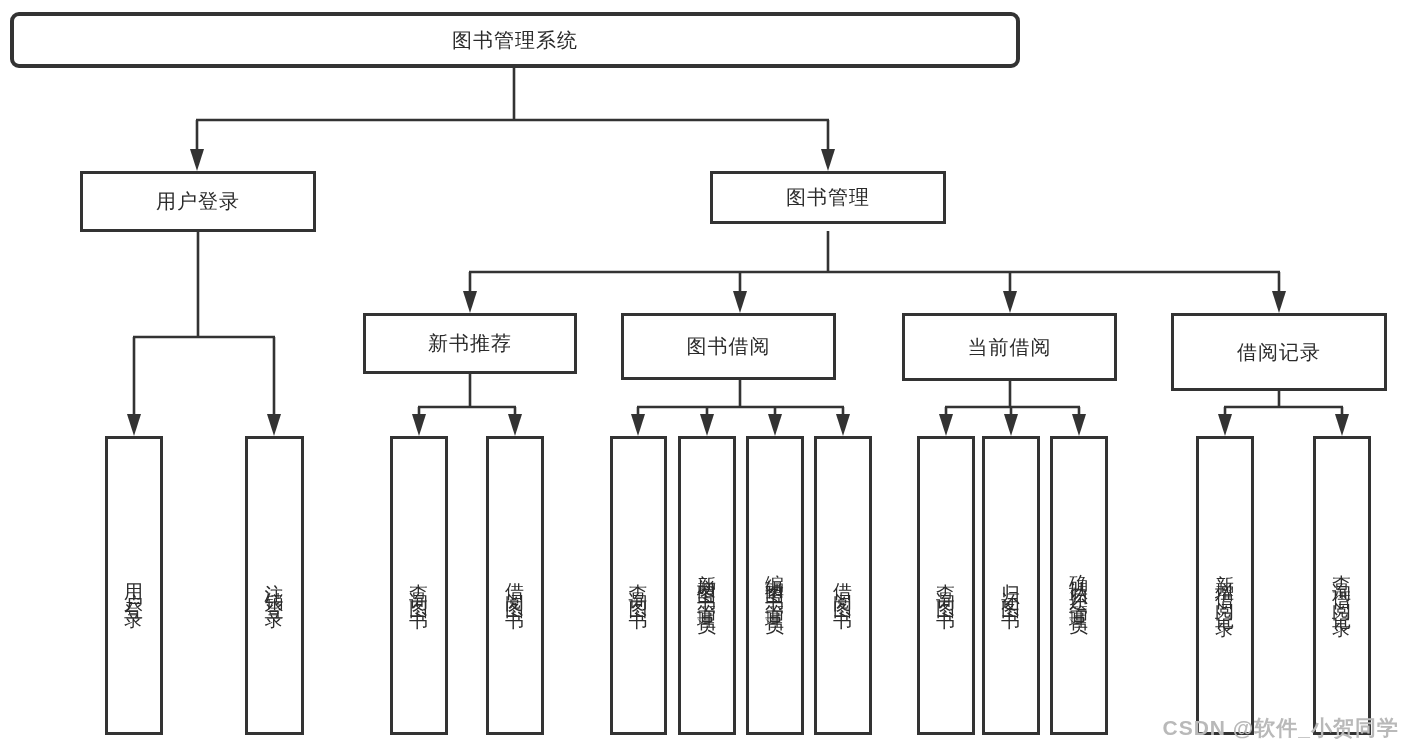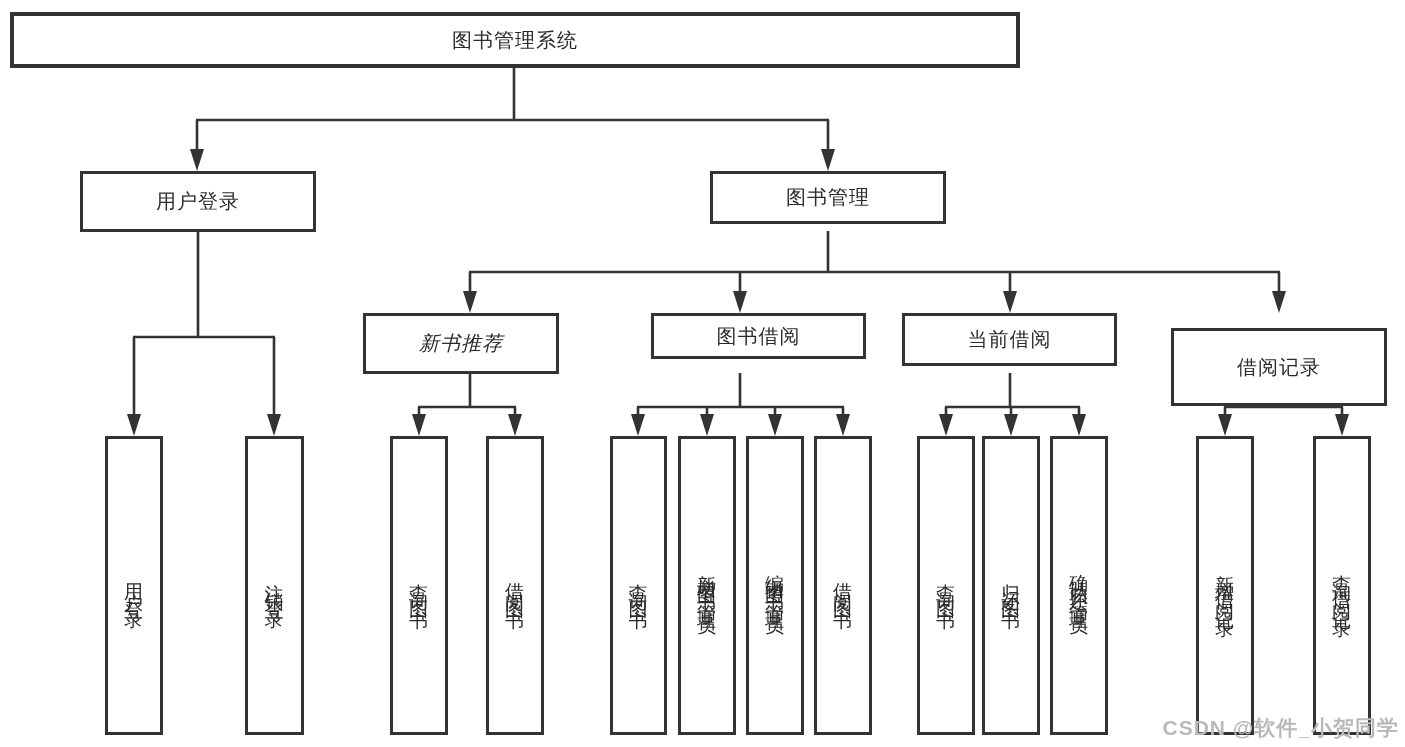--- a/index.html
+++ b/index.html
@@ -18,21 +18,21 @@
     border:3px solid #333333;
     background:#ffffff;
     display:flex;
     align-items:center;
     justify-content:center;
     font-size:20px;
     letter-spacing:1px;
     color:#2b2b2b;
     z-index:2;
   }
-  .node.root{border-width:4px;}
+  .node.root{border-width:4px;border-radius:9px;}
   .leaf{
     position:absolute;
     box-sizing:border-box;
     border:3px solid #333333;
     background:#ffffff;
     display:flex;
     align-items:center;
     justify-content:center;
     z-index:2;
   }
@@ -105,30 +105,30 @@
     <span>图书管理系统</span>
   </div>
 
   <div class="node" style="left:80px;top:171px;width:236px;height:61px;">
     <span>用户登录</span>
   </div>
   <div class="node" style="left:710px;top:171px;width:236px;height:53px;">
     <span>图书管理</span>
   </div>
 
-  <div class="node" style="left:363px;top:313px;width:196px;height:61px;font-style:italic;">
+  <div class="node" style="left:363px;top:313px;width:214px;height:61px;">
     <span>新书推荐</span>
   </div>
-  <div class="node" style="left:651px;top:313px;width:215px;height:46px;">
+  <div class="node" style="left:621px;top:313px;width:215px;height:67px;">
     <span>图书借阅</span>
   </div>
-  <div class="node" style="left:902px;top:313px;width:215px;height:53px;">
+  <div class="node" style="left:902px;top:313px;width:215px;height:68px;">
     <span>当前借阅</span>
   </div>
-  <div class="node" style="left:1171px;top:328px;width:216px;height:78px;">
+  <div class="node" style="left:1171px;top:313px;width:216px;height:78px;">
     <span>借阅记录</span>
   </div>
 
   <div class="leaf" style="left:105px;top:436px;width:58px;height:299px;">
     <span class="vtext">用户登录</span>
   </div>
   <div class="leaf" style="left:245px;top:436px;width:59px;height:299px;">
     <span class="vtext">注销登录</span>
   </div>
 

